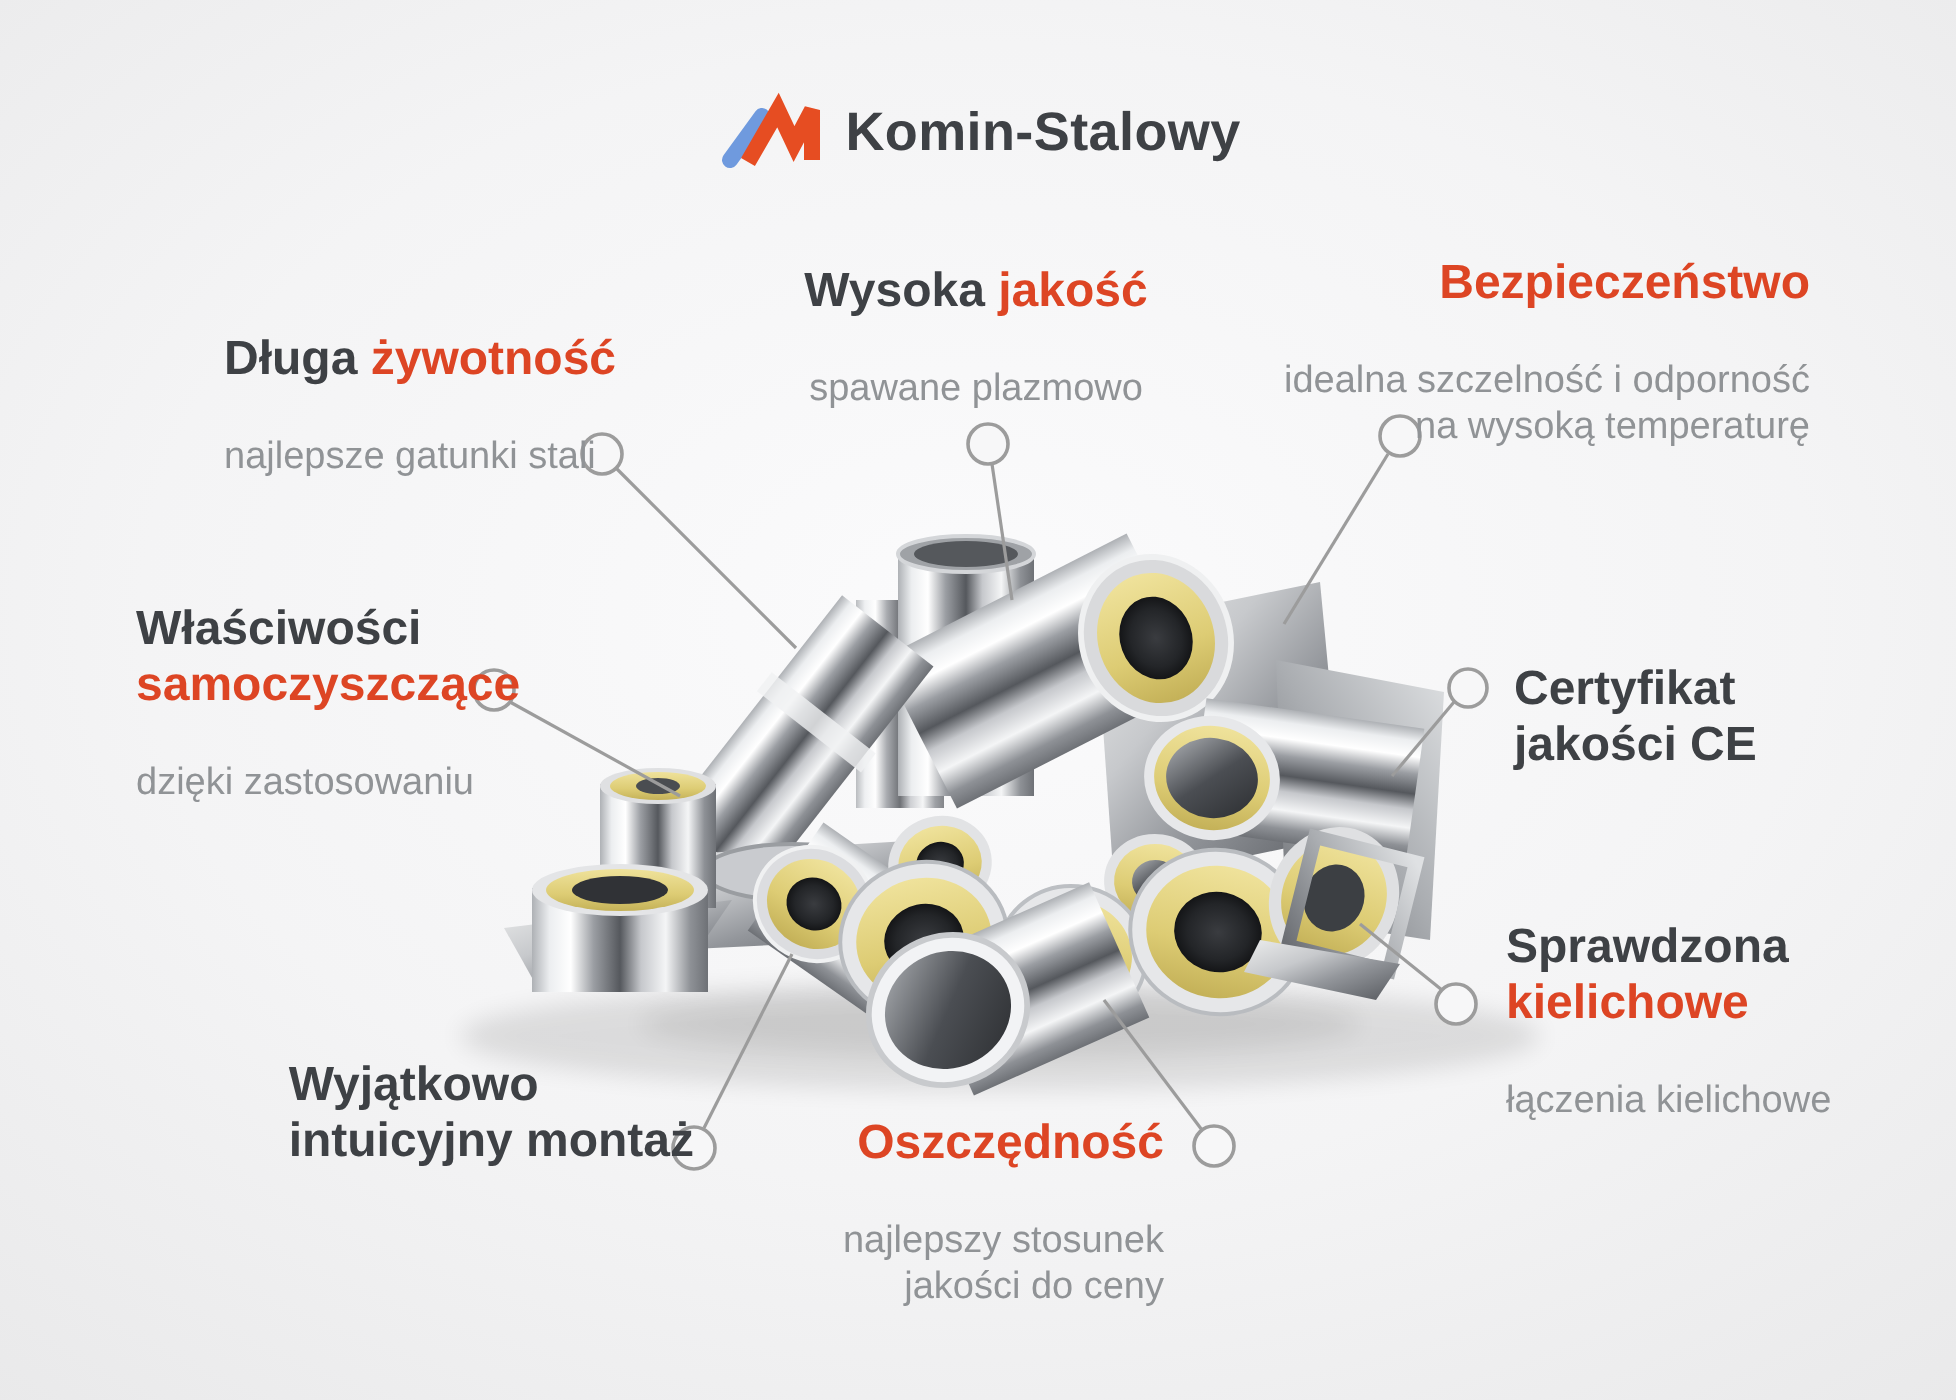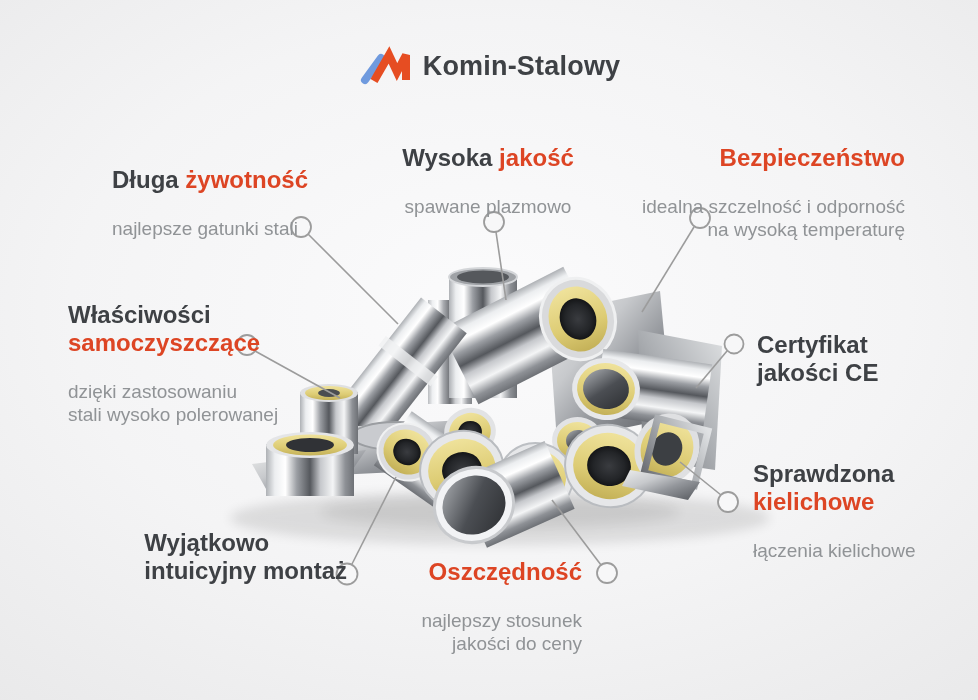--- a/index.html
+++ b/index.html
@@ -15,22 +15,22 @@
   }
   .scene{position:absolute;left:0;top:0;width:978px;height:700px;}
   .brand{position:absolute;top:46px;left:0;right:0;display:flex;justify-content:center;align-items:center;gap:11px;}
   .brand-name{font-size:27px;font-weight:700;color:var(--title);letter-spacing:.2px;}
   .feature{position:absolute;}
   .t{font-size:24px;font-weight:700;line-height:28px;color:var(--title);white-space:nowrap;}
   .t .accent,.t.accent{color:var(--accent);}
   .s{font-size:19px;line-height:23px;color:var(--subtitle);white-space:nowrap;}
   .s.first{margin-top:23px;}
   .f-dluga{left:112px;top:166px;}
-  .f-wysoka{left:377px;top:144px;width:222px;text-align:center;}
-  .f-bezp{right:73px;top:144px;text-align:right;}
+  .f-wysoka{left:377px;top:132px;width:222px;text-align:center;}
+  .f-bezp{right:73px;top:128px;text-align:right;}
   .f-wlas{left:68px;top:301px;}
   .f-cert{left:757px;top:331px;}
   .f-wyja{right:631px;top:529px;text-align:left;}
   .f-oszc{right:396px;top:558px;text-align:right;}
   .f-spra{left:753px;top:460px;}
   .connector-line{stroke:var(--connector);stroke-width:1.6;fill:none;}
   .connector-circle{stroke:var(--connector);stroke-width:1.8;fill:#f7f7f8;}
   .logo-blue{stroke:var(--logo-blue);}
   .logo-orange{stroke:var(--logo-orange);}
 </style>
@@ -272,21 +272,20 @@
   <div class="feature f-bezp">
     <div class="t accent">Bezpieczeństwo</div>
     <div class="s first">idealna szczelność i odporność</div>
     <div class="s">na wysoką temperaturę</div>
   </div>
 
   <div class="feature f-wlas">
     <div class="t">Właściwości</div>
     <div class="t accent">samoczyszczące</div>
     <div class="s first">dzięki zastosowaniu</div>
-    <div class="s">stali wysoko polerowanej</div>
   </div>
 
   <div class="feature f-cert">
     <div class="t">Certyfikat</div>
     <div class="t">jakości CE</div>
   </div>
 
   <div class="feature f-wyja">
     <div class="t">Wyjątkowo</div>
     <div class="t">intuicyjny montaż</div>

